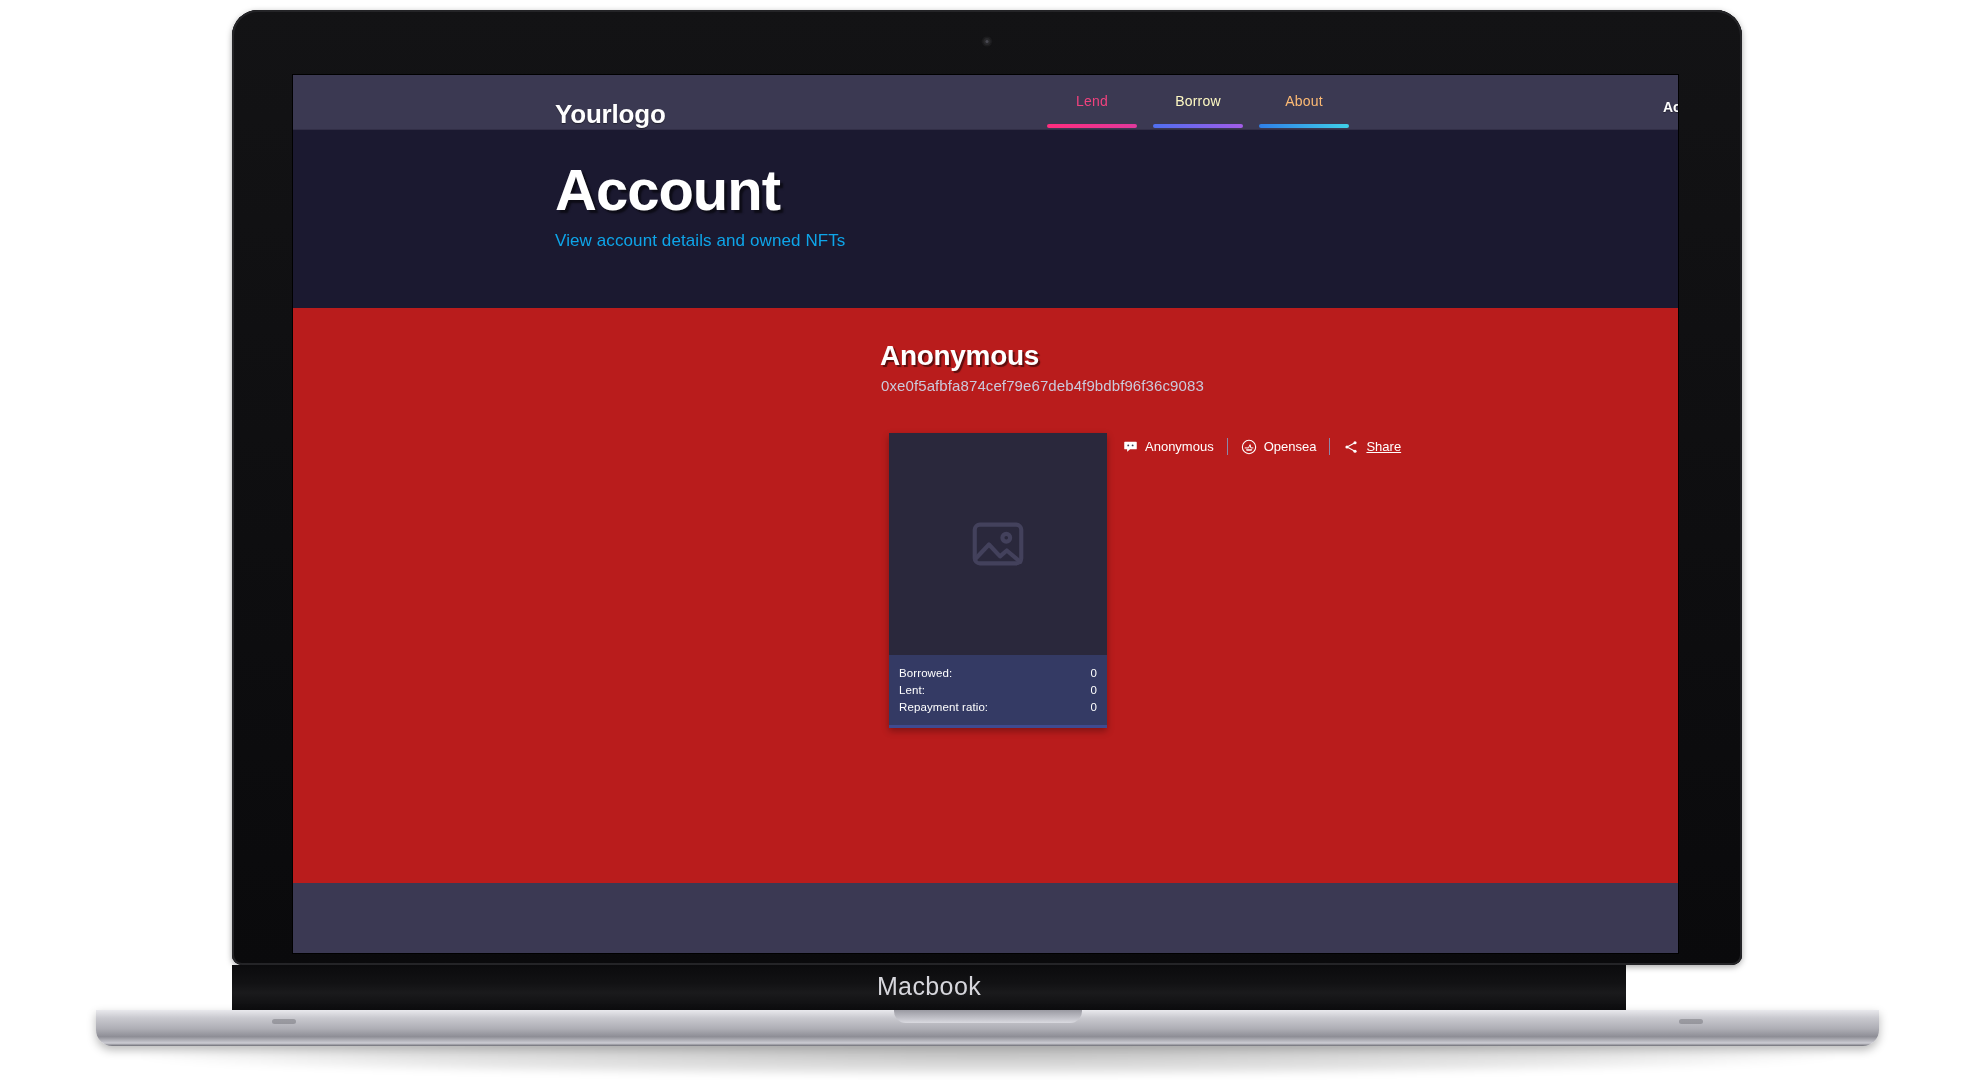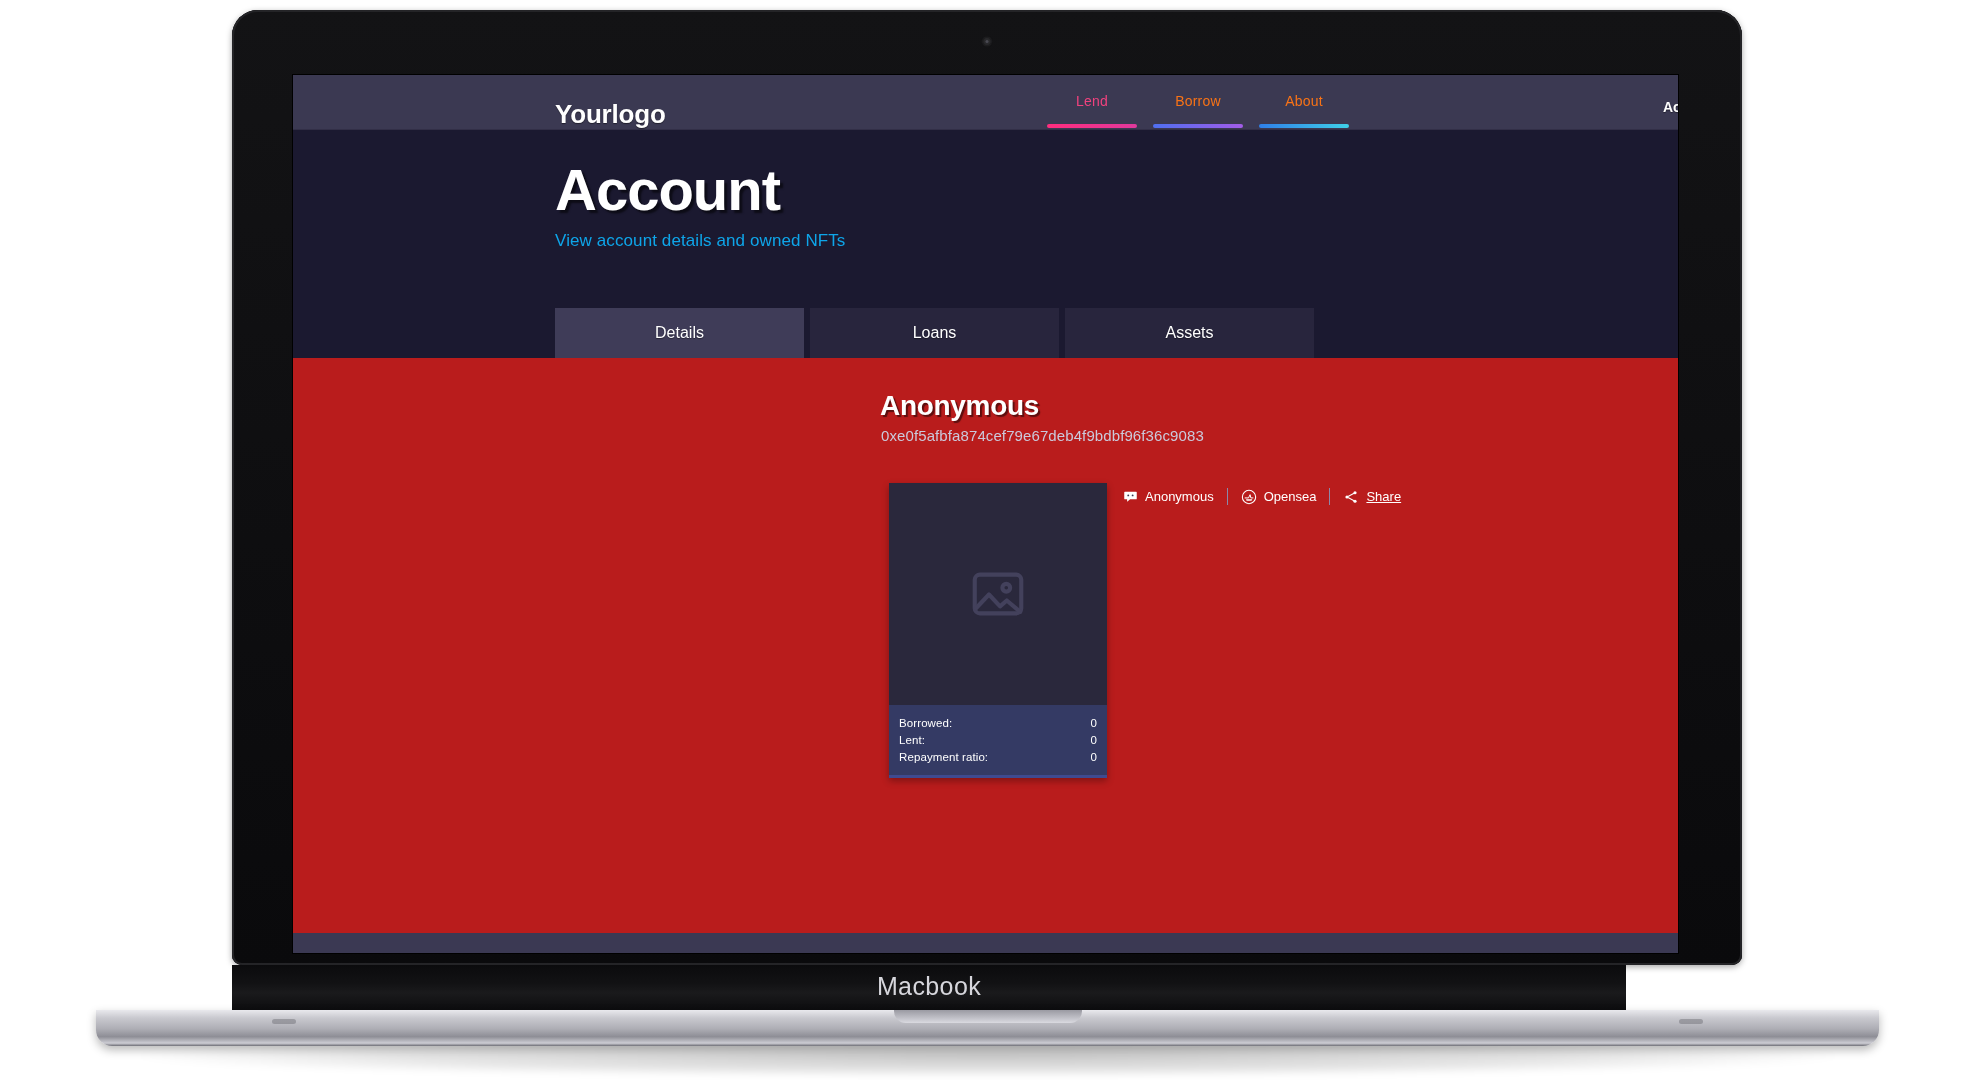--- a/index.html
+++ b/index.html
@@ -191,24 +191,24 @@
     left: 8px;
     right: 8px;
     bottom: 0;
     height: 4px;
     border-radius: 2px;
   }
 
   .nav-link.lend { color: #f0427e; }
   .nav-link.lend .bar { background: linear-gradient(90deg, #ff2d7e 0%, #e0399c 100%); }
 
-  .nav-link.borrow { color: #f97316; }
+  .nav-link.borrow { color: #fef9c3; }
   .nav-link.borrow .bar { background: linear-gradient(90deg, #4f6ff0 0%, #a25ce8 100%); }
 
-  .nav-link.about { color: #f97316; }
+  .nav-link.about { color: #fdba74; }
   .nav-link.about .bar { background: linear-gradient(90deg, #2f7fe8 0%, #3fd0e8 100%); }
 
   .nav-account {
     position: absolute;
     left: 1370px;
     top: 24px;
     font-size: 14px;
     font-weight: bold;
     color: #ffffff;
     cursor: pointer;
@@ -408,33 +408,20 @@
 
         <div class="nav-account">Account</div>
 
       </div>
 
       <div class="hero">
         <div class="hero-title">Account</div>
         <div class="hero-sub">View account details and owned NFTs</div>
       </div>
 
-      <div class="tabs-strip">
-        <div class="tabs">
-          <div class="tab active">
-            <span>Details</span>
-          </div>
-          <div class="tab">
-            <span>Loans</span>
-          </div>
-          <div class="tab">
-            <span>Assets</span>
-          </div>
-        </div>
-      </div>
 
       <div class="content">
 
         <div class="acct-name">Anonymous</div>
         <div class="acct-addr">0xe0f5afbfa874cef79e67deb4f9bdbf96f36c9083</div>
 
         <div class="nft-card">
 
           <div class="nft-image">
             <svg width="62" height="62" viewBox="0 0 24 24" fill="none" stroke="#43415c" stroke-width="1.6" stroke-linecap="round" stroke-linejoin="round">

